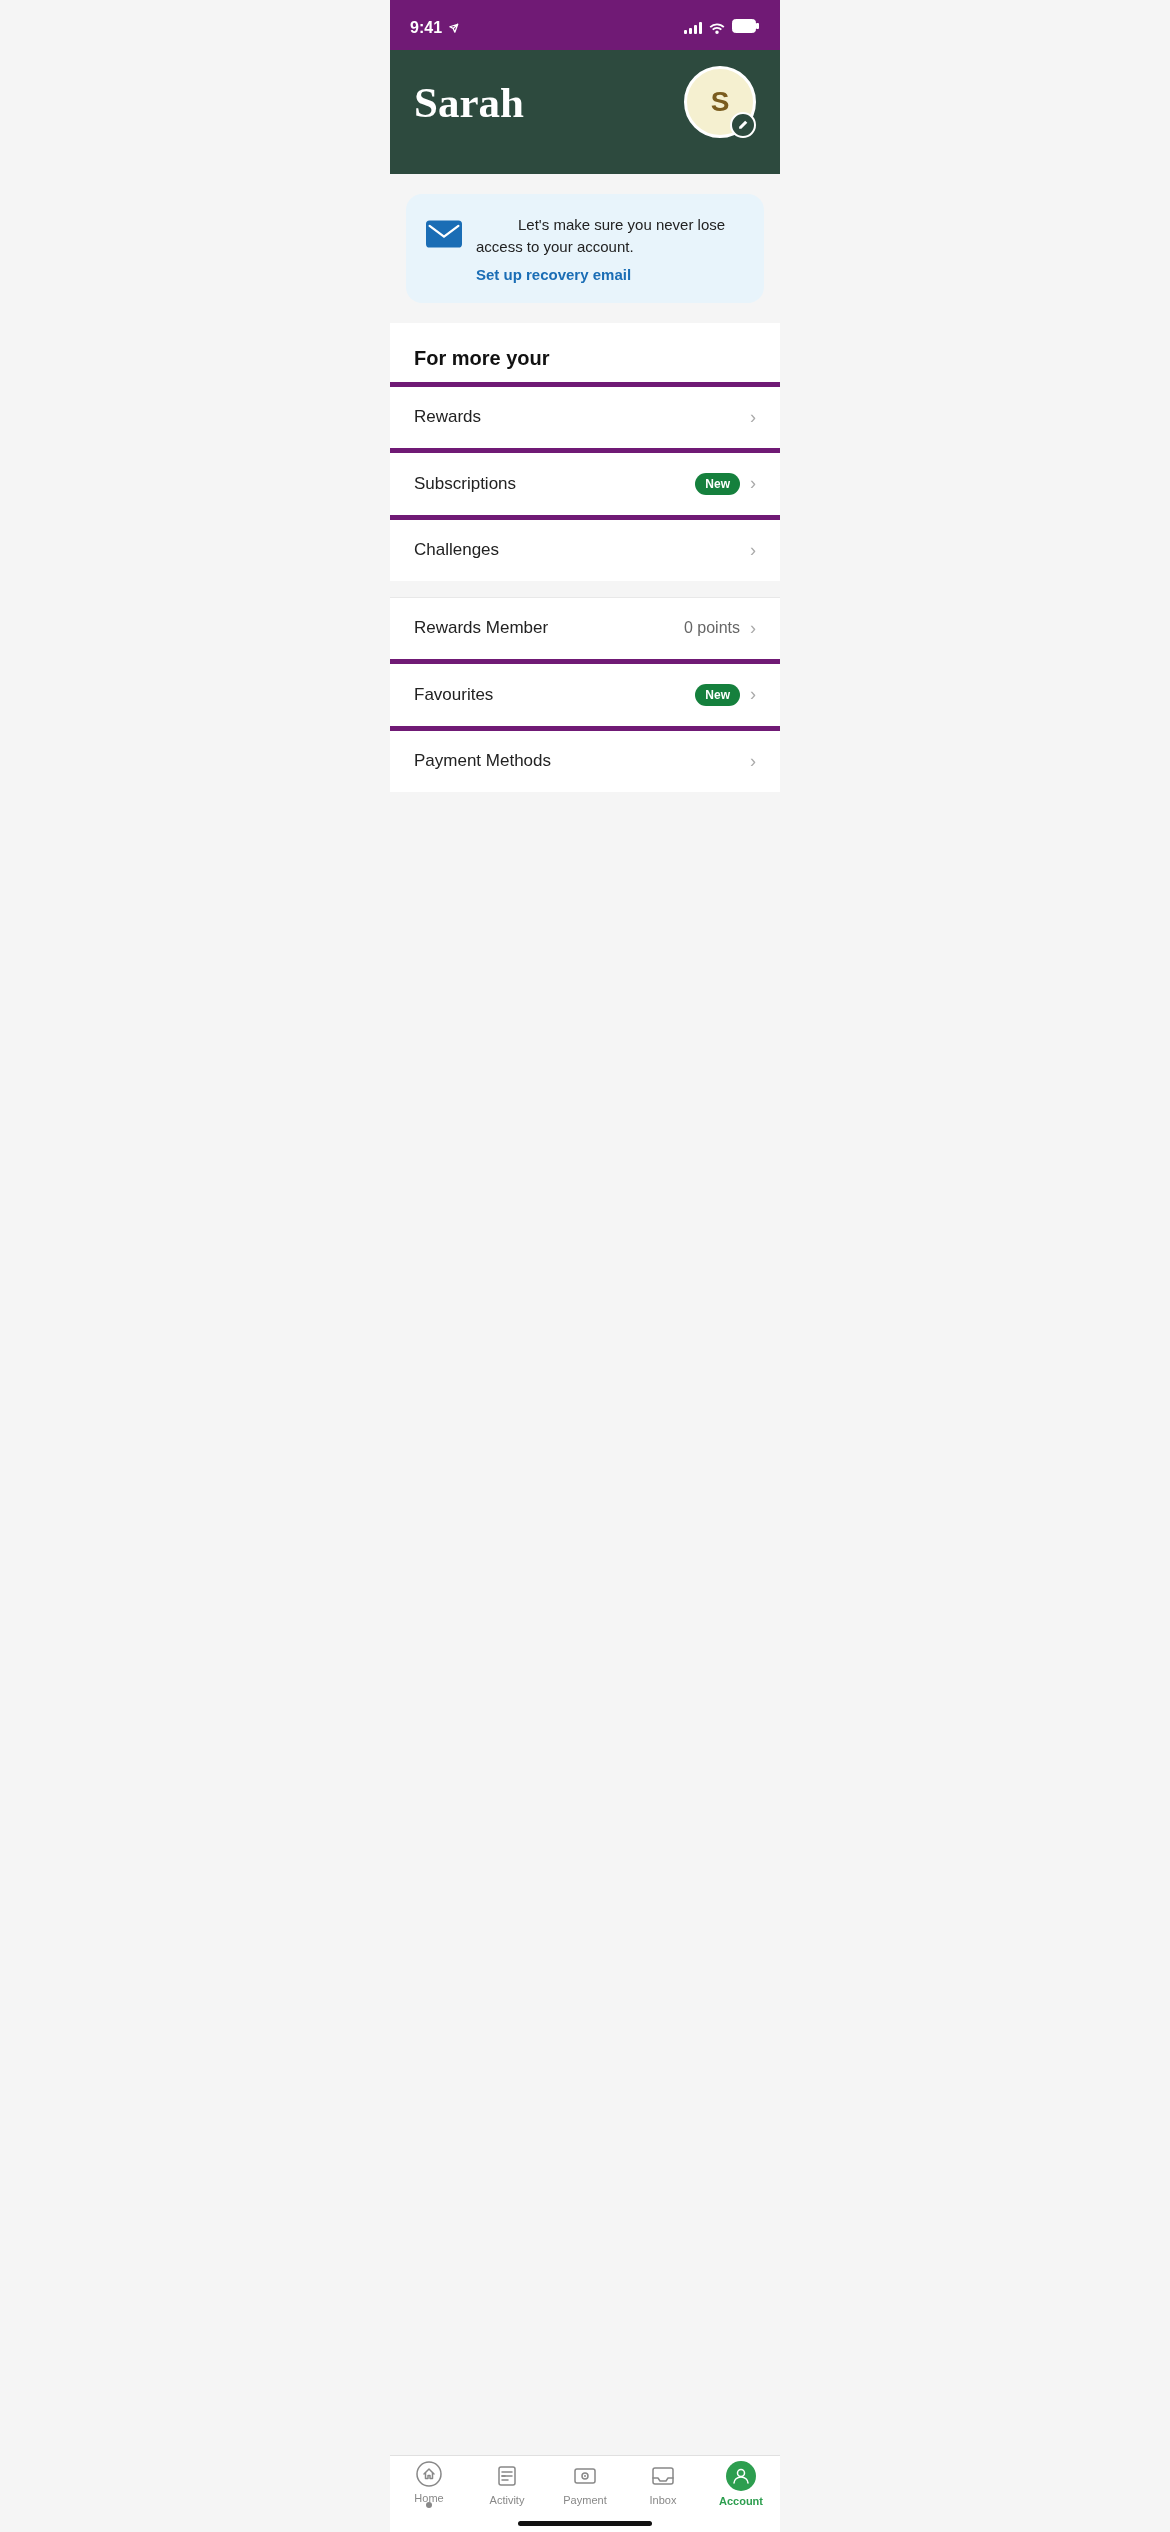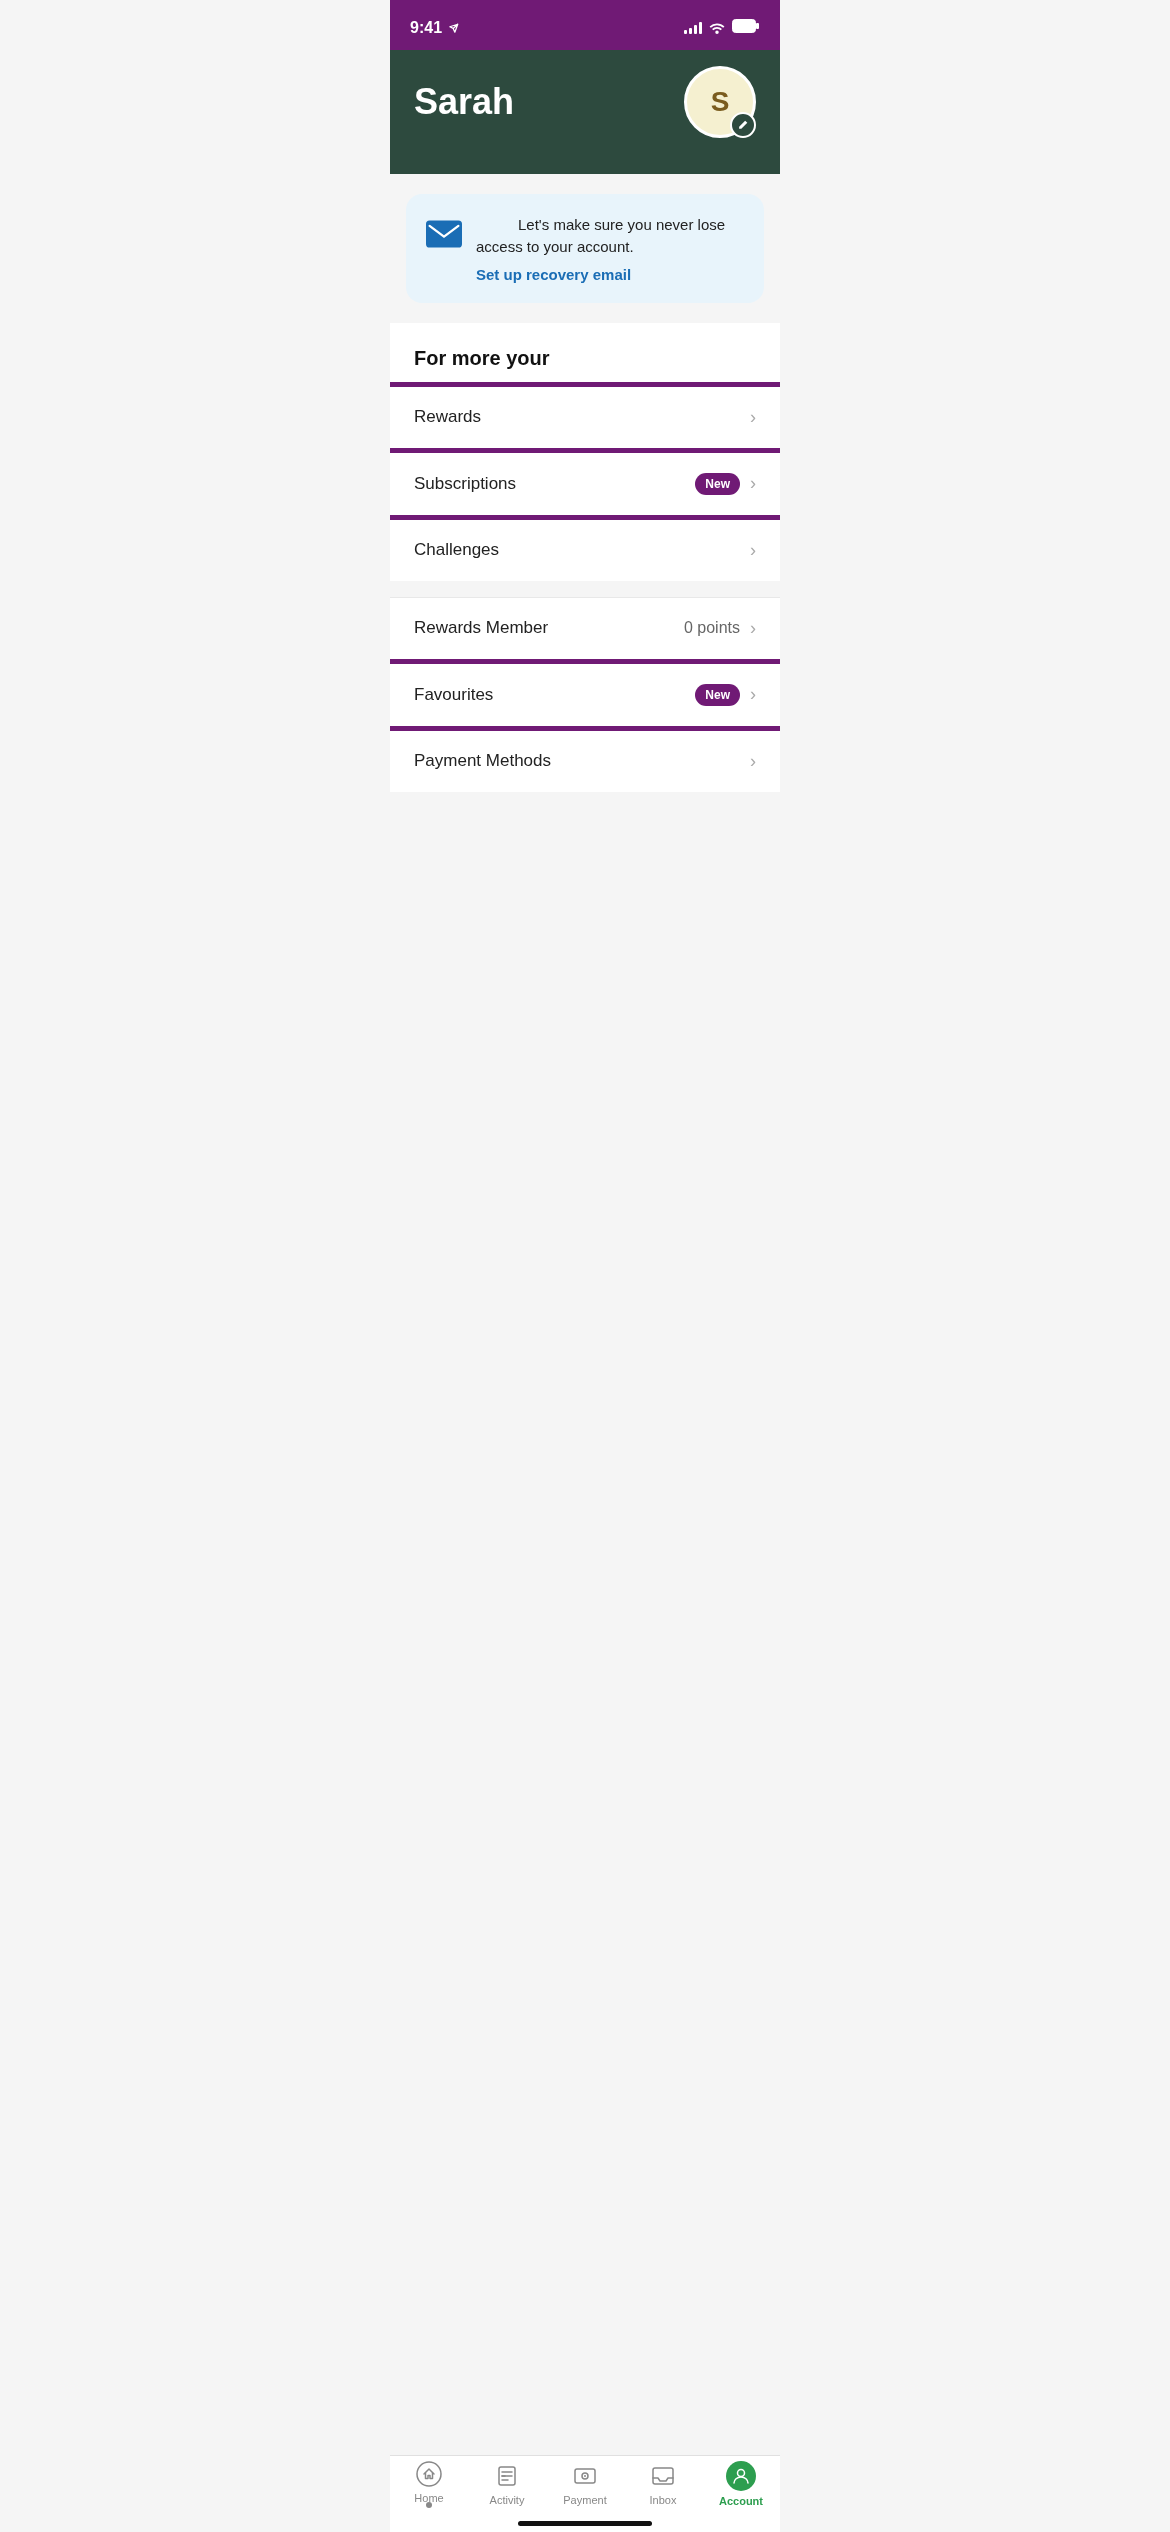--- a/index.html
+++ b/index.html
@@ -51,22 +51,23 @@
     
     .header {
       background: #2d4a3e;
       padding: 16px 24px 36px 24px;
       display: flex;
       justify-content: space-between;
       align-items: center;
     }
     .header-name {
       color: white;
-      font-size: 36px;
+      font-size: 43px;
       font-weight: 700;
+      font-family: Liberation Serif, serif;
     }
     .avatar-wrapper {
       position: relative;
     }
     .avatar {
       width: 72px;
       height: 72px;
       border-radius: 50%;
       background: #f5f0d0;
       display: flex;
@@ -166,21 +167,21 @@
       display: flex;
       align-items: center;
       gap: 10px;
     }
     .menu-item-value {
       font-size: 16px;
       color: #666;
       text-align: center;
     }
     .badge-new {
-      background: #701a75;
+      background: #15803d;
       color: white;
       font-size: 12px;
       font-weight: 700;
       padding: 4px 10px;
       border-radius: 20px;
     }
     .chevron {
       color: #aaa;
       font-size: 18px;
       font-weight: 300;

